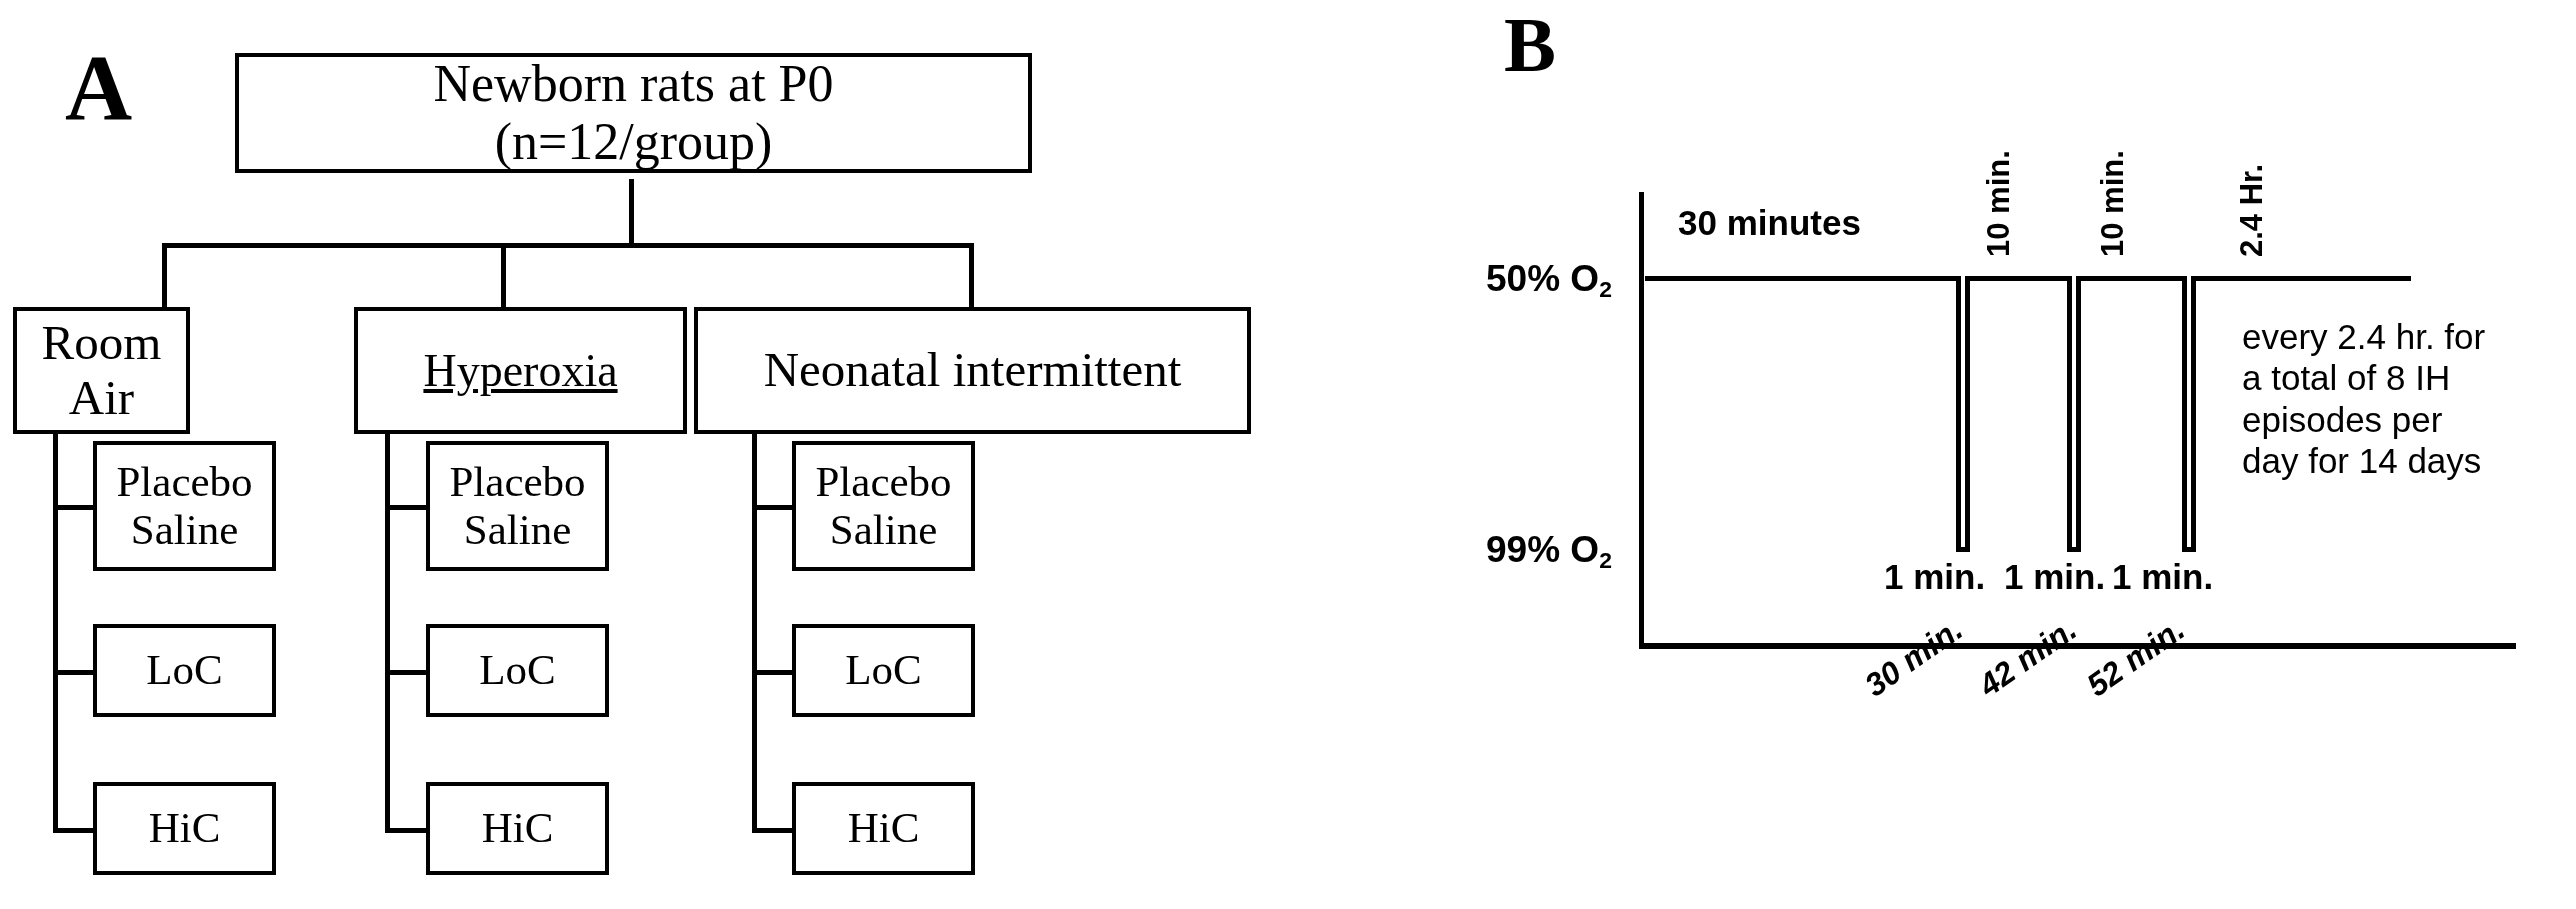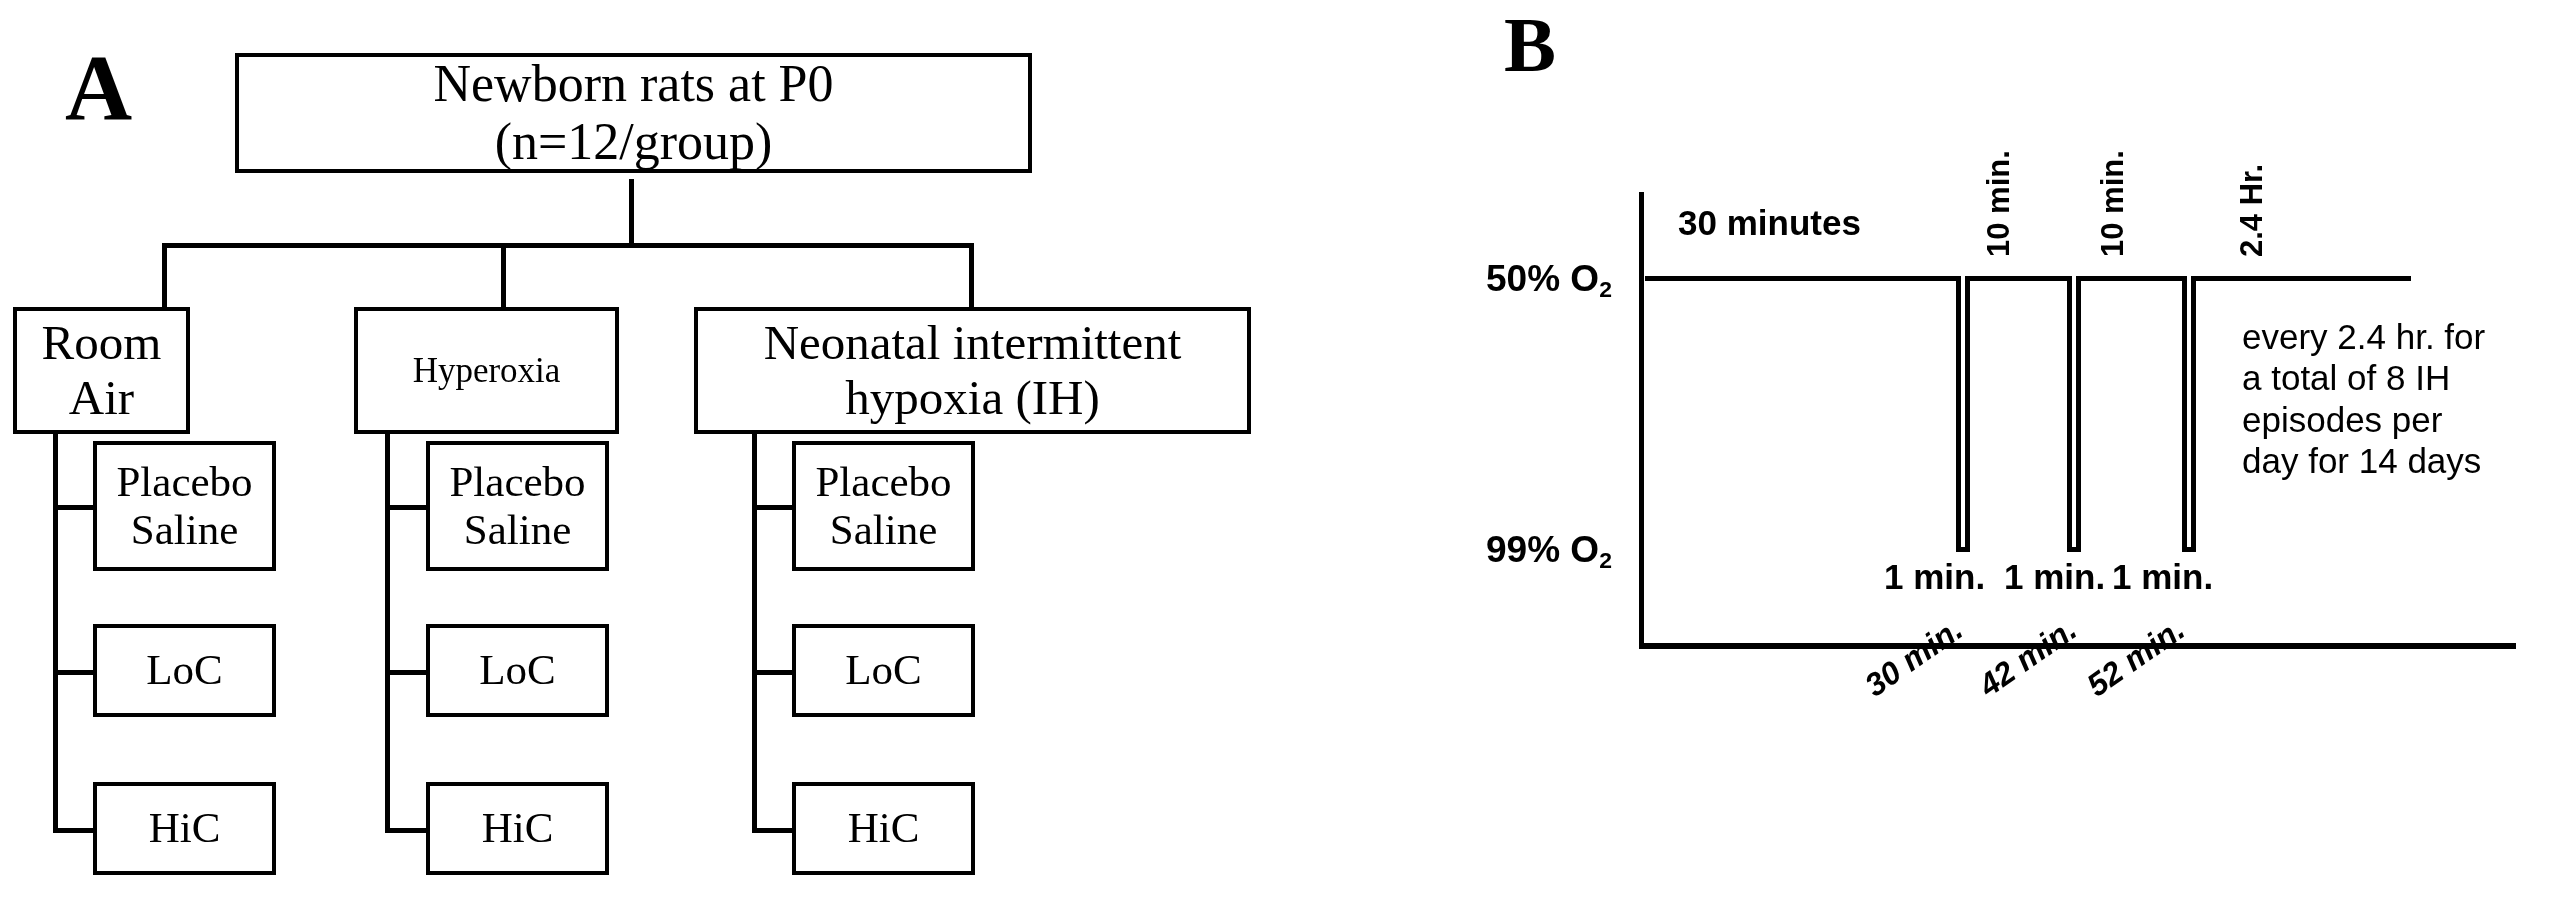--- a/index.html
+++ b/index.html
@@ -53,30 +53,29 @@
   <div class="ln" style="left:162px;top:243px;width:4.8px;height:66px;"></div>
   <div class="ln" style="left:501px;top:243px;width:4.8px;height:66px;"></div>
   <div class="ln" style="left:969px;top:243px;width:4.8px;height:66px;"></div>
 
   <div class="boxA" style="left:13px;top:307px;width:177px;height:127px;font-size:49px;">
     <span>
       <span>Room Air</span>
     </span>
   </div>
 
-  <div class="boxA" style="left:354px;top:307px;width:265px;height:127px;font-size:35px;">
+  <div class="boxA" style="left:354px;top:307px;width:333px;height:127px;font-size:46px;text-decoration:underline;">
     <span>
       <span>Hyperoxia</span>
     </span>
   </div>
 
   <div class="boxA" style="left:694px;top:307px;width:557px;height:127px;font-size:49px;">
     <span>
       <span>Neonatal intermittent</span>
-      <span>hypoxia (IH)</span>
     </span>
   </div>
 
   <div class="ln" style="left:53px;top:434px;width:5.4px;height:399px;"></div>
   <div class="ln" style="left:53px;top:505px;width:43px;height:5.4px;"></div>
   <div class="ln" style="left:53px;top:670px;width:43px;height:5.4px;"></div>
   <div class="ln" style="left:53px;top:828px;width:43px;height:5.4px;"></div>
 
   <div class="boxA" style="left:93px;top:441px;width:183px;height:130px;font-size:43px;">
     <span>

